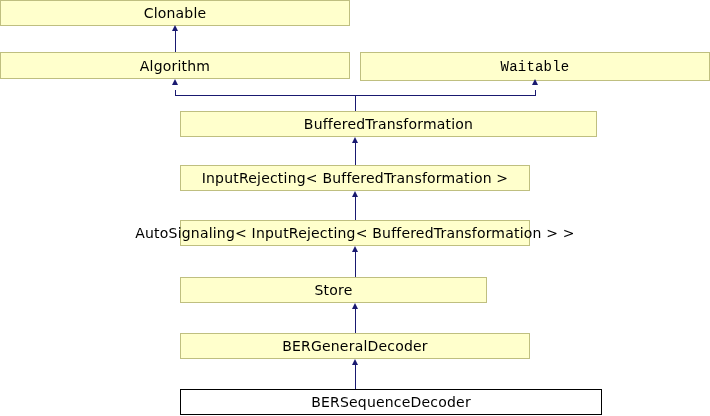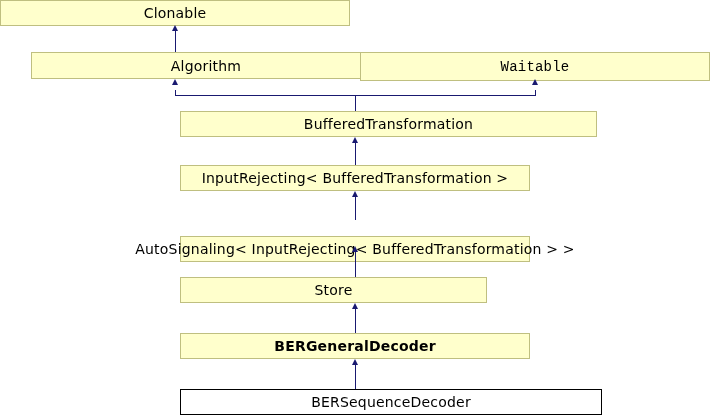--- a/index.html
+++ b/index.html
@@ -54,45 +54,45 @@
 </style>
 </head>
 <body>
 
 <div id="diagram">
 
   <div class="node" style="left:0px;  top:0px;   width:350px; height:26px;">
     <span class="node-label">Clonable</span>
   </div>
 
-  <div class="node" style="left:0px;  top:52px;  width:350px; height:27px;margin-left:31px;">
+  <div class="node" style="left:0px;  top:52px;  width:350px; height:27px;">
     <span class="node-label">Algorithm</span>
   </div>
 
   <div class="node" style="left:360px;top:52px;  width:350px; height:29px;font-family:Liberation Mono, monospace;">
     <span class="node-label">Waitable</span>
   </div>
 
   <div class="node" style="left:180px;top:111px; width:417px; height:26px;">
     <span class="node-label">BufferedTransformation</span>
   </div>
 
   <div class="node" style="left:180px;top:165px; width:350px; height:26px;justify-content:center;">
     <span class="node-label">InputRejecting&lt; BufferedTransformation &gt;</span>
   </div>
 
-  <div class="node" style="left:180px;top:220px; width:350px; height:26px;margin-top:16px;">
+  <div class="node" style="left:180px;top:220px; width:350px; height:26px;">
     <span class="node-label">AutoSignaling&lt; InputRejecting&lt; BufferedTransformation &gt; &gt;</span>
   </div>
 
   <div class="node" style="left:180px;top:277px; width:307px; height:26px;">
     <span class="node-label">Store</span>
   </div>
 
-  <div class="node" style="left:180px;top:333px; width:350px; height:26px;font-weight:bold;">
+  <div class="node" style="left:180px;top:333px; width:350px; height:26px;">
     <span class="node-label">BERGeneralDecoder</span>
   </div>
 
   <div class="node current" style="left:180px;top:389px; width:422px; height:26px;">
     <span class="node-label">BERSequenceDecoder</span>
   </div>
 
   <div class="edge v" style="left:175px; top:31px; height:21px;"></div>
   <div class="arrowhead" style="left:172px; top:25px;"></div>
 

